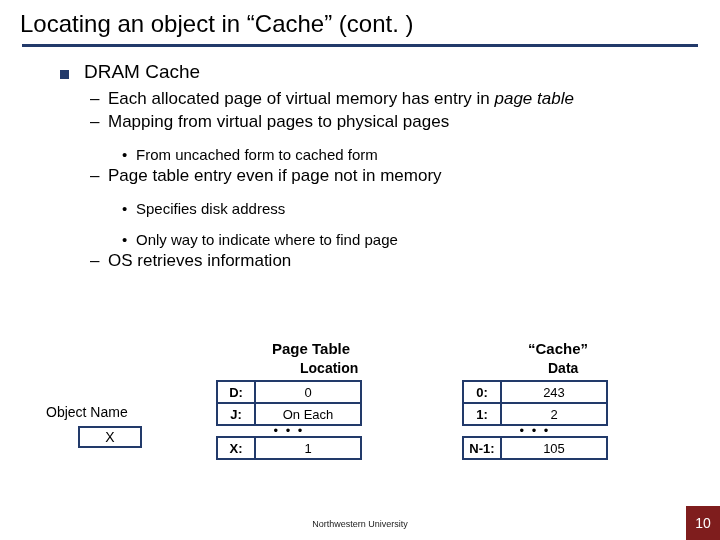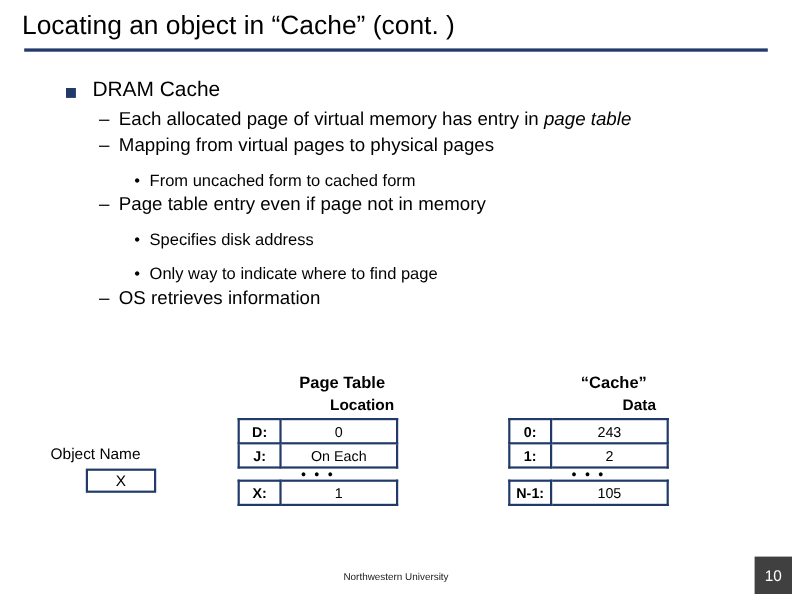--- a/index.html
+++ b/index.html
@@ -12,21 +12,21 @@
   .title-area { padding: 10px 22px 4px 20px; }
   .title {
     font-size: 24px; font-weight: 400;
     font-family: Arial, sans-serif;
   }
   .title-underline {
     height: 3px; background: #223a6a;
     margin: 2px 22px 0 22px;
   }
   .content {
-    padding: 20px 22px 0 58px;
+    padding: 10px 22px 0 58px;
     font-size: 17px;
   }
   .l1 { position: relative; margin: 4px 0 6px 26px; font-size: 19px; }
   .l1::before {
     content: ""; position: absolute; left: -24px; top: 9px;
     width: 9px; height: 9px; background: #223a6a;
   }
   .l2 { position: relative; margin: 3px 0 3px 50px; font-size: 17px; }
   .l2::before {
     content: "\2013"; position: absolute; left: -18px; top: 0;
@@ -57,21 +57,21 @@
   }
   .pt-loc {
     position: absolute; left: 262px; top: 20px;
     font-size: 14px; font-weight: 700;
   }
   .cache-title {
     position: absolute; left: 490px; top: 0;
     font-size: 15px; font-weight: 700;
   }
   .cache-data {
-    position: absolute; left: 528px; top: 20px;
+    position: absolute; left: 510px; top: 20px;
     font-size: 14px; font-weight: 700;
   }
   .tbl {
     position: absolute; border-collapse: collapse;
     font-size: 13px;
   }
   .tbl.pt { left: 178px; top: 40px; }
   .tbl.cache { left: 424px; top: 40px; }
   .tbl td {
     border: 2px solid #223a6a; background: #fff;
@@ -82,21 +82,21 @@
   .tbl td.val { width: 106px; }
   .tbl td.dots { border: none; height: 12px; line-height: 6px; font-size: 13px; letter-spacing: 2px; }
   .footer {
     position: absolute; left: 0; bottom: 10px; width: 100%;
     text-align: center; font-size: 9px; color: #222;
     line-height: 1.2;
   }
   .page-num {
     position: absolute; right: 0; bottom: 0;
     width: 34px; height: 34px;
-    background: #404040; color: #fff;
+    background: #7f1d1d; color: #fff;
     display: flex; align-items: center; justify-content: center;
     font-size: 14px;
   }
 </style>
 </head>
 <body>
 
 <div class="title-area">
   <h1 class="title">Locating an object in “Cache” (cont. )</h1>
 </div>

